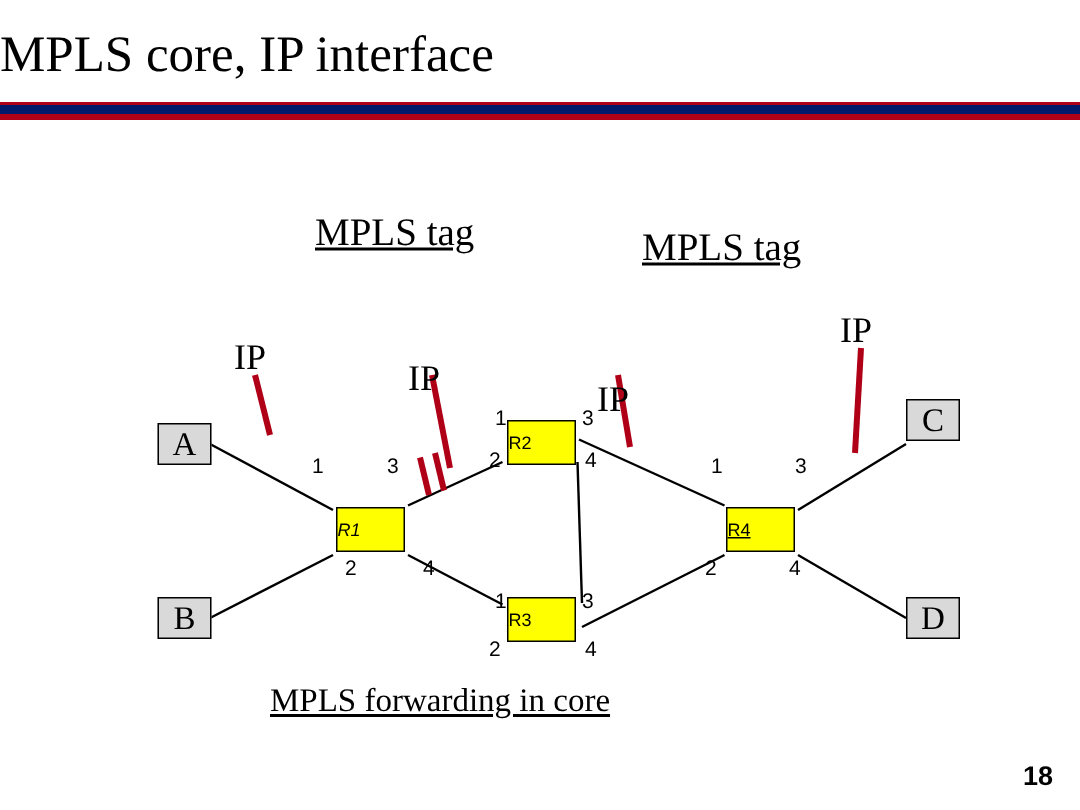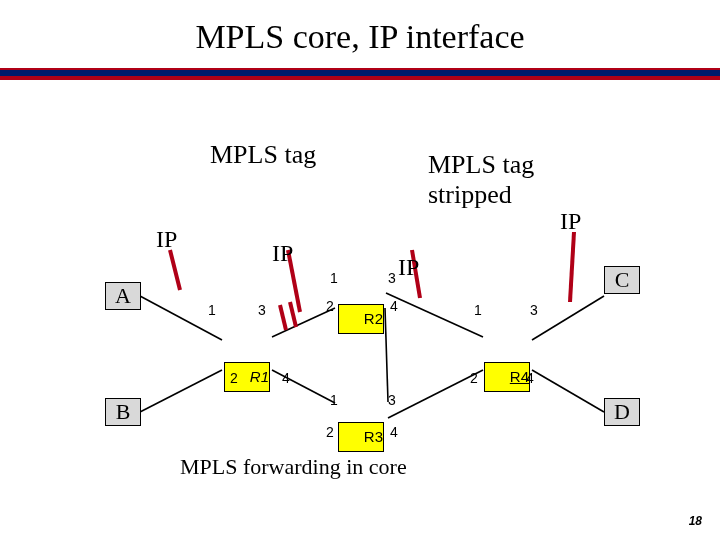--- a/index.html
+++ b/index.html
@@ -1,54 +1,53 @@
 <!DOCTYPE html>
 <html><head>
 <meta charset="utf-8">
 <style>
   * { box-sizing: border-box; margin: 0; padding: 0; }
   html, body { width: 720px; height: 540px; font-family: "Times New Roman", serif; background: #fff; }
   .slide { position: relative; width: 720px; height: 540px; }
-  .title { text-align: center; font-size: 34px; padding-top: 18px; }
+  .title { font-size: 34px; padding-top: 18px; }
   .rule-outer { position: absolute; left: 0; top: 68px; width: 720px; height: 12px; background: #b00017; }
   .rule-inner { position: absolute; left: 0; top: 70px; width: 720px; height: 6px; background: #001a6b; }
-  .caption { position: absolute; font-size: 26px; line-height: 1.15; }
+  .caption { position: absolute; font-size: 26px; line-height: 1.15; text-decoration: underline; }
   .caption.assigned { left: 210px; top: 140px; }
   .caption.stripped { left: 428px; top: 150px; }
   .caption.core { left: 180px; top: 454px; font-size: 22px; }
-  .pagenum { position: absolute; right: 18px; bottom: 12px; font-size: 12px; font-weight: bold; font-family: Arial, sans-serif; font-style: italic; }
+  .pagenum { position: absolute; right: 18px; bottom: 12px; font-size: 18px; font-weight: bold; font-family: Arial, sans-serif; }
 
   
   .lbl { position: absolute; font-size: 24px; }
   .port { position: absolute; font-size: 14px; font-family: Arial, sans-serif; }
 
   
   .host { position: absolute; width: 36px; height: 28px; background: #d9d9d9; border: 1.5px solid #000; text-align: center; line-height: 26px; font-size: 22px; }
   
-  .router { position: absolute; width: 46px; height: 30px; background: #ffff00; border: 1.5px solid #000; text-align: right; line-height: 28px; font-size: 15px; font-family: Arial, sans-serif; margin-top: 24px; }
+  .router { position: absolute; width: 46px; height: 30px; background: #ffff00; border: 1.5px solid #000; text-align: left; line-height: 28px; font-size: 12px; font-family: Arial, sans-serif; }
 
   
   svg.net { position: absolute; left: 0; top: 0; width: 720px; height: 540px; pointer-events: none; }
   svg.net line { stroke: #000; stroke-width: 1.6; }
   svg.net line.red { stroke: #b00017; stroke-width: 4; }
 </style>
 </head>
 <body>
 
 <div class="slide">
   <div class="title">MPLS core, IP interface</div>
   <div class="rule-outer"></div>
   <div class="rule-inner"></div>
 
   <div class="caption assigned">
     <span>MPLS tag</span><br>
   </div>
   <div class="caption stripped">
     <span>MPLS tag</span><br>
-    <span>stripped</span>
   </div>
 
   <svg class="net" viewBox="0 0 720 540">
 
     <line x1="140" y1="296" x2="222" y2="340"></line>
 
     <line x1="140" y1="412" x2="222" y2="370"></line>
 
     <line x1="272" y1="337" x2="335" y2="308"></line>
 

